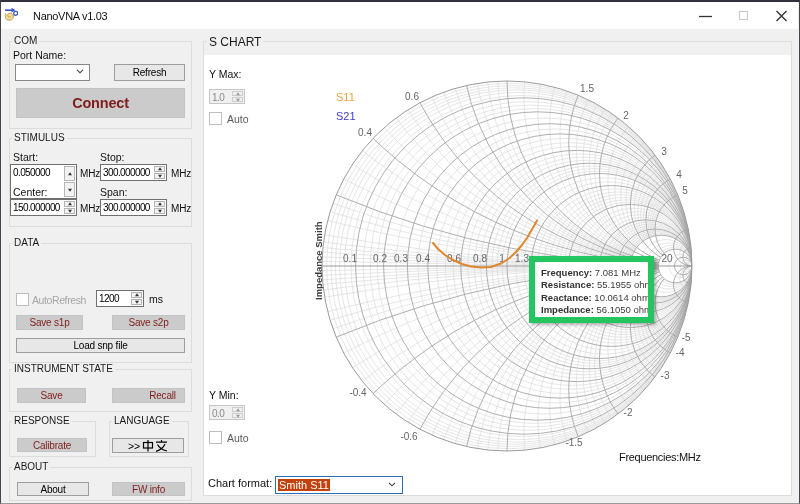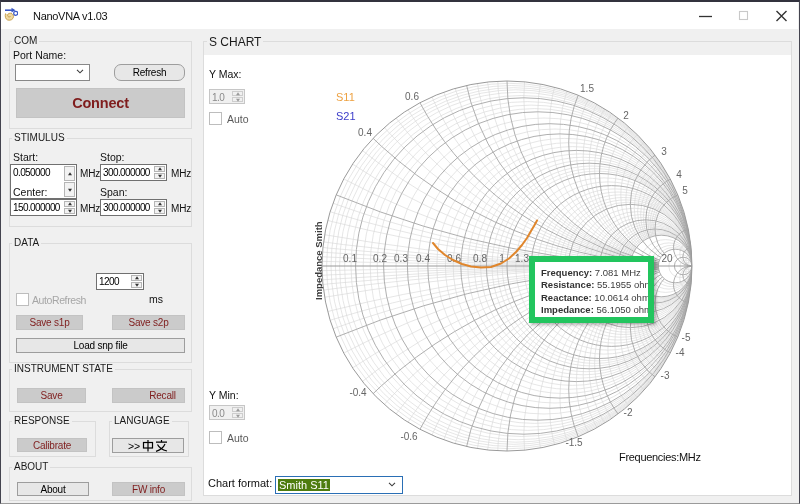--- a/index.html
+++ b/index.html
@@ -54,21 +54,21 @@
     </svg>
 <div class="grp" style="left:8px;top:39px;width:183px;height:88px"></div>
     <div class="glb" style="left:11px;top:33px">COM</div>
 <div class="lb" style="left:12px;top:47px">Port Name:</div>
 <div class="combo" style="left:14px;top:62px;width:75px;height:17px"></div>
 <div class="chev" style="left:75px;top:67px">
       <svg width="8" height="5" viewBox="0 0 8 5">
         <path d="M1,0.8 L4,3.8 L7,0.8" fill="none" stroke="#3c3c3c" stroke-width="1.1"></path>
       </svg>
     </div>
-<div class="btn" style="left:113px;top:62px;width:71px;height:17px;border-radius:7px;">Refresh</div>
+<div class="btn" style="left:113px;top:62px;width:71px;height:17px;">Refresh</div>
 <div class="btn dis big" style="left:15px;top:86px;width:169px;height:30px;">Connect</div>
 <div class="grp" style="left:8px;top:136px;width:183px;height:89px"></div>
     <div class="glb" style="left:11px;top:130px">STIMULUS</div>
 <div class="lb" style="left:12px;top:149px">Start:</div>
 <div class="lb" style="left:99px;top:149px">Stop:</div>
 <div class="num" style="left:9px;top:162px;width:67px;height:35px">
       <span class="v">0.050000</span>
       <span class="spin">
         <i class="su"></i>
         <i class="sd"></i>
@@ -98,21 +98,21 @@
       <span class="spin">
         <i class="su"></i>
         <i class="sd"></i>
       </span>
     </div>
 <div class="lb mhz" style="left:170px;top:201px">MHz</div>
 <div class="grp" style="left:8px;top:241px;width:183px;height:120px"></div>
     <div class="glb" style="left:11px;top:235px">DATA</div>
 <div class="cb" style="left:15px;top:291px"></div>
 <div class="lbg" style="left:31px;top:292px">AutoRefresh</div>
-<div class="num" style="left:95px;top:271px;width:48px;height:17px">
+<div class="num" style="left:95px;top:288px;width:48px;height:17px">
       <span class="v">1200</span>
       <span class="spin">
         <i class="su"></i>
         <i class="sd"></i>
       </span>
     </div>
 <div class="lb" style="left:148px;top:291px">ms</div>
 <div class="btn dis" style="left:15px;top:313px;width:67px;height:15px;">Save s1p</div>
 <div class="btn dis" style="left:111px;top:313px;width:73px;height:15px;">Save s2p</div>
 <div class="btn" style="left:15px;top:336px;width:169px;height:15px;">Load snp file</div>
@@ -386,19 +386,19 @@
 <text x="664" y="377">-3</text>
 <text x="679" y="354">-4</text>
 <text x="685" y="339">-5</text>
 </g>
 <path d="M432,241 L437,247 L444,253 L452,258 L461,262 L470,264.5 L480,265.5 L490,265 L500,261.5 L508,256.5 L515,250 L521,243 L526,236 L530,229 L533,224 L536,218.5" fill="none" stroke="#e0862c" stroke-width="2" stroke-linecap="round" stroke-linejoin="round"></path>
 </svg>
 <div class="tip"><b>Frequency:</b> 7.081 MHz<br><b>Resistance:</b> 55.1955 ohms<br><b>Reactance:</b> 10.0614 ohms<br><b>Impedance:</b> 56.1050 ohms<br><b>Reactance:</b> 226.1429 nH</div>
 <div class="lb" style="left:618px;top:449px;font-size:11px;letter-spacing:-0.3px">Frequencies:MHz</div>
 <div class="lb" style="left:207px;top:475px;font-size:11px">Chart format:</div>
 <div class="combo" style="left:274px;top:474px;width:128px;height:18px;border-color:#2a6fb5">
-      <span style="position:absolute;left:2px;top:1.5px;background:#4d7c0f;color:#fff;font-size:11px;padding:0 1px">Smith S11</span>
+      <span style="position:absolute;left:2px;top:1.5px;background:#c2410c;color:#fff;font-size:11px;padding:0 1px">Smith S11</span>
     </div>
 <div class="chev" style="left:387px;top:480px">
       <svg width="8" height="5" viewBox="0 0 8 5">
         <path d="M1,0.8 L4,3.8 L7,0.8" fill="none" stroke="#3c3c3c" stroke-width="1.1"></path>
       </svg>
     </div>
 </div>
 </body></html>

